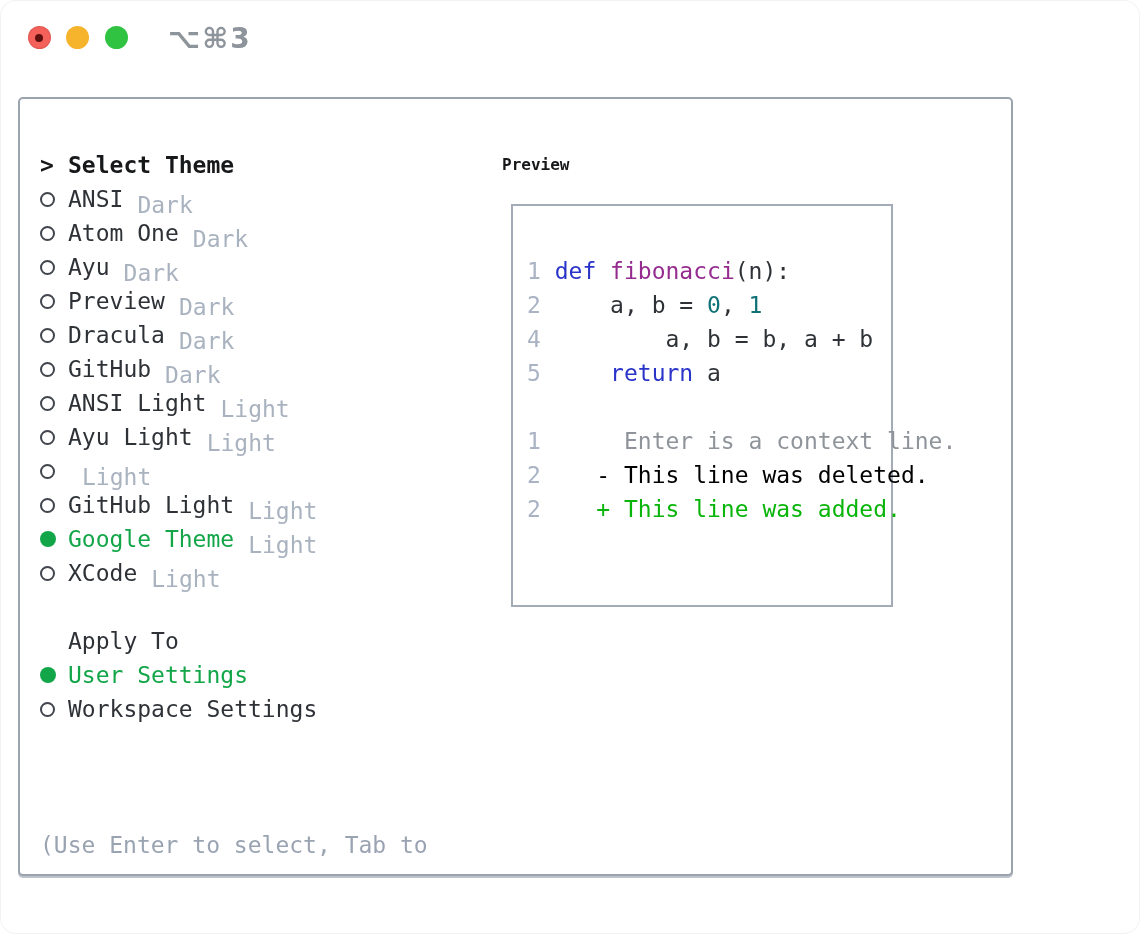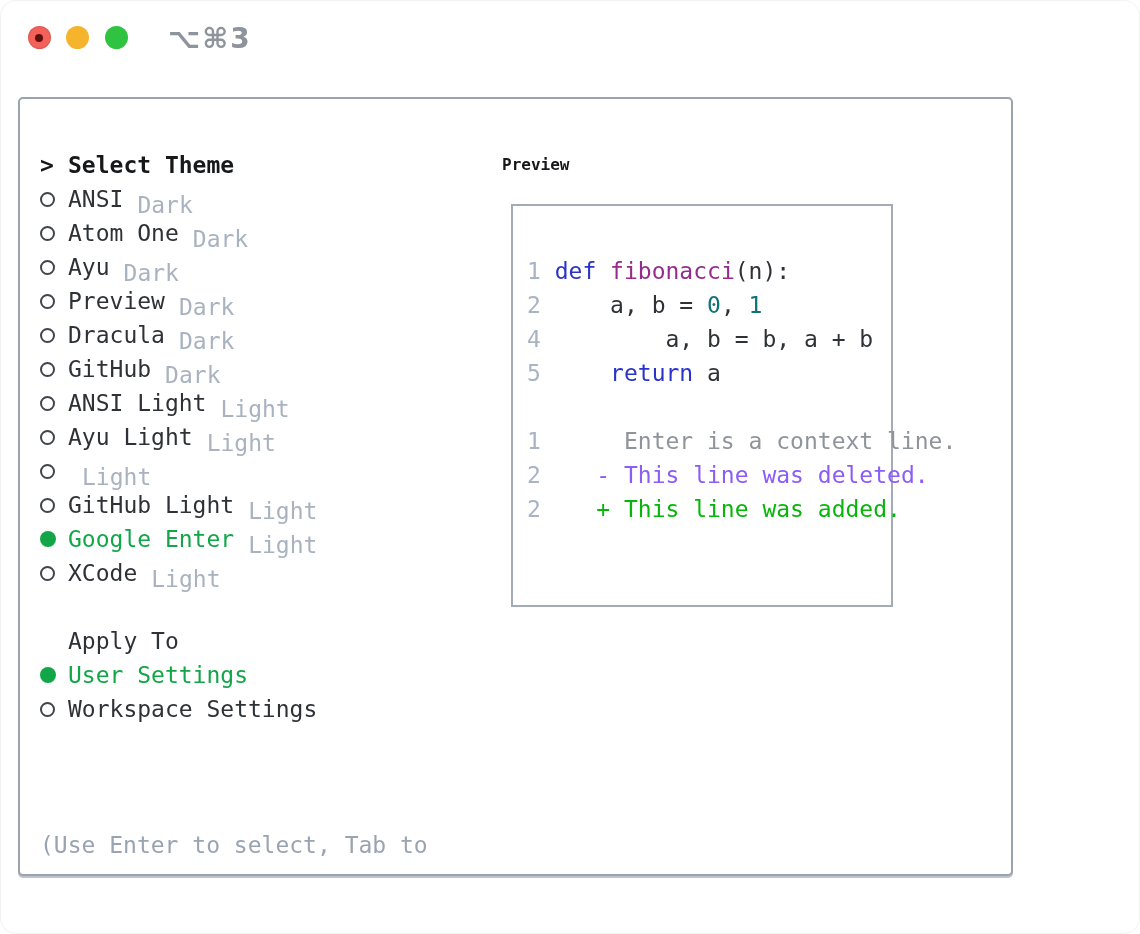--- a/index.html
+++ b/index.html
@@ -42,21 +42,21 @@
   .pbox{position:absolute;left:491px;top:105px;width:382px;height:403px;box-sizing:border-box;
     border:2px solid #a3abb6;background:#ffffff;}
   .codewrap{padding:48px 0 0 14px;}
   .cline{height:34px;line-height:34px;font-size:23px;white-space:pre;}
   .ln{color:#a9b3c3;}
   .kw{color:#2a34c9;}
   .fn{color:#952b8f;}
   .num{color:#0e7175;}
   .pl{color:#2e3237;}
   .ctx{color:#8f949b;}
-  .del{color:#8b5cf6;margin-top:48px;}
+  .del{color:#000000;margin-top:48px;}
   .add{color:#09b50b;}
 </style>
 </head>
 <body>
 
 <div class="window">
 
   <div class="titlebar">
     <span class="light red">
         <span class="dot"></span>
@@ -119,21 +119,21 @@
         <span class="slot"><span class="radio"></span></span>
         <span class="tvar">Light</span>
       </div>
       <div class="row">
         <span class="slot"><span class="radio"></span></span>
         <span class="tname">GitHub Light</span>
         <span class="tvar">Light</span>
       </div>
       <div class="row">
         <span class="slot"><span class="radio on"></span></span>
-        <span class="tname sel">Google Enter</span>
+        <span class="tname sel">Google Theme</span>
         <span class="tvar">Light</span>
       </div>
       <div class="row">
         <span class="slot"><span class="radio"></span></span>
         <span class="tname">XCode</span>
         <span class="tvar">Light</span>
       </div>
 
       <div class="sp"></div>
 

